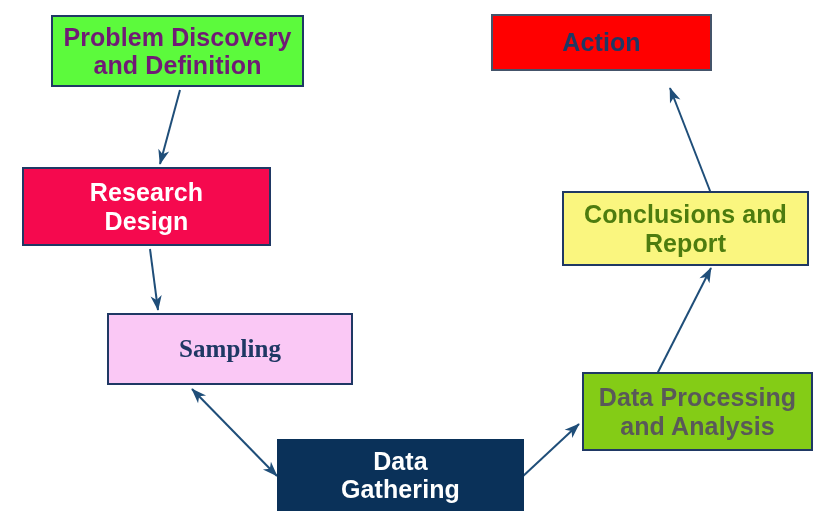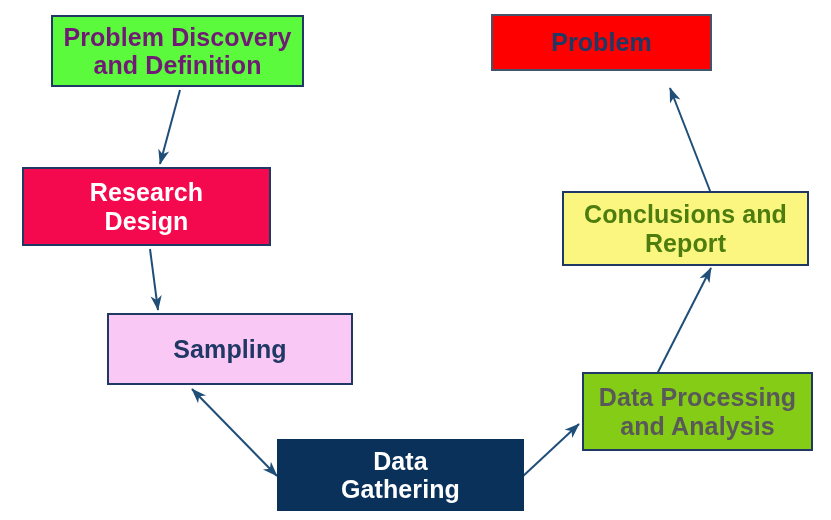--- a/index.html
+++ b/index.html
@@ -43,21 +43,21 @@
     border: 2px solid #1F3864;
   }
   .node-plain {
     border: 0;
   }
   
   #node-problem   { left: 51px;  top: 15px;  width: 253px; height: 72px;  font-size: 25px; }
   #node-action    { left: 491px; top: 14px;  width: 221px; height: 57px;  font-size: 25px; }
   #node-research  { left: 22px;  top: 167px; width: 249px; height: 79px;  font-size: 25px; }
   #node-conclusions { left: 562px; top: 191px; width: 247px; height: 75px; font-size: 25px; }
-  #node-sampling  { left: 107px; top: 313px; width: 246px; height: 72px;  font-size: 25px; }
+  #node-sampling  { left: 107px; top: 313px; width: 246px; height: 72px;  font-size: 25px; font-family: Liberation Serif, serif; }
   #node-processing{ left: 582px; top: 372px; width: 231px; height: 79px;  font-size: 25px; }
   #node-gathering { left: 277px; top: 439px; width: 247px; height: 72px;  font-size: 25px; }
 </style>
 </head>
 <body>
 
 <div id="canvas" style="background-color: rgb(255, 255, 255);">
 
   <svg id="arrow-layer" viewBox="0 0 831 520" width="831" height="520" xmlns="http://www.w3.org/2000/svg">
     <defs>
@@ -81,21 +81,21 @@
 
     <line x1="712" y1="196" x2="670" y2="88" stroke="#1F4E79" stroke-width="2" marker-end="url(#head)"></line>
   </svg>
 
   <div class="node node-bordered" id="node-problem" style="background-color: rgb(92, 250, 60); color: #701a75; border-color: rgb(31, 56, 100);">
     <span>Problem Discovery
 and Definition</span>
   </div>
 
   <div class="node node-bordered" id="node-action" style="background-color: rgb(255, 0, 0); color: rgb(31, 56, 100); border-color: rgb(68, 84, 106);">
-    <span>Problem</span>
+    <span>Action</span>
   </div>
 
   <div class="node node-bordered" id="node-research" style="background-color: rgb(245, 9, 78); color: #ffffff; border-color: rgb(31, 56, 100);">
     <span>Research
 Design</span>
   </div>
 
   <div class="node node-bordered" id="node-conclusions" style="background-color: rgb(250, 246, 127); color: #4d7c0f; border-color: rgb(31, 56, 100);">
     <span>Conclusions and
 Report</span>

